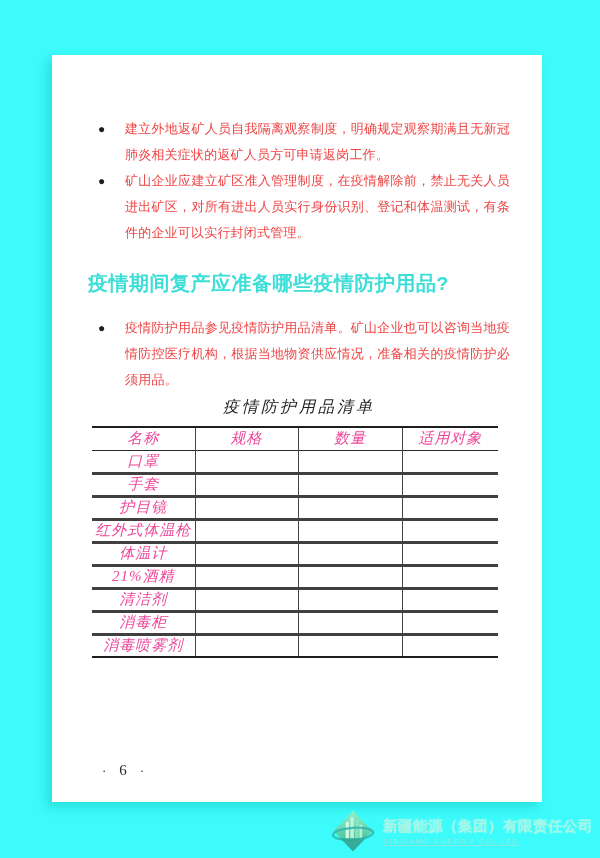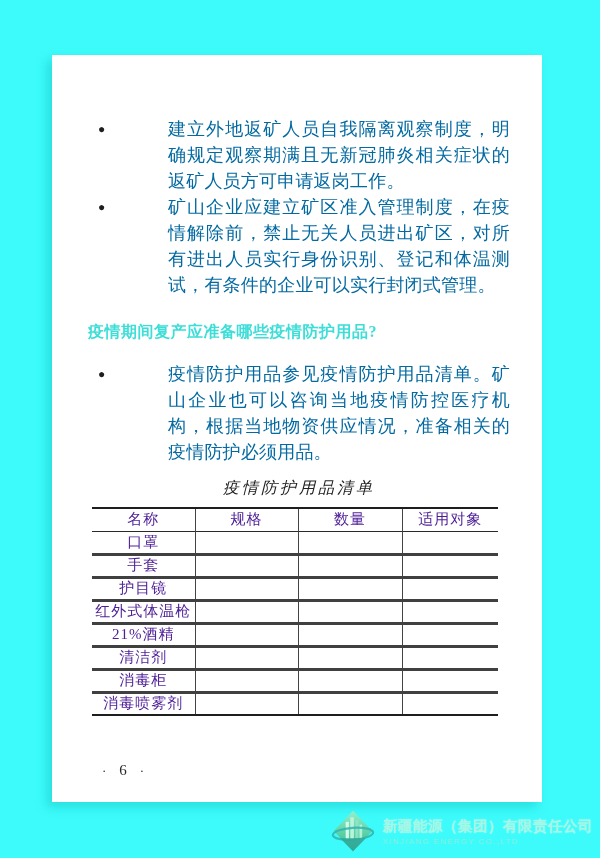--- a/index.html
+++ b/index.html
@@ -27,39 +27,38 @@
   .dot {
     flex: none;
     width: 37px;
     padding-left: 10px;
     font-size: 12px;
     line-height: 26px;
     color: #1e1e1e;
   }
   .btext {
     flex: 1;
-    font-size: 18px;
+    font-size: 13px;
     line-height: 26px;
-    color: #0369a1;
+    color: #ef4444;
     text-align: justify;
     letter-spacing: 0.2px;
-    margin-left: 43px;
   }
 
   .heading {
     margin: 24px 0 18px 0;
-    font-family: Liberation Serif, serif;
+    font-family: Liberation Mono, monospace;
     font-weight: bold;
-    font-size: 16px;
+    font-size: 20px;
     letter-spacing: 0.5px;
     color: #3EDED8;
   }
 
   .table-title {
-    margin-top: 13px;
+    margin-top: 4px;
     text-align: center;
     font-style: italic;
     font-size: 16px;
     letter-spacing: 3px;
     color: #222;
   }
 
   table.ppe {
     margin: 8px 0 0 4px;
     width: 406px;
@@ -67,22 +66,23 @@
     table-layout: fixed;
     border-top: 2px solid #1e1e1e;
     border-bottom: 2px solid #1e1e1e;
   }
   table.ppe th, table.ppe td {
     height: 23px;
     padding: 0;
     font-size: 15px;
     font-weight: normal;
     text-align: center;
-    color: #4c1d95;
+    color: #ec4899;
     letter-spacing: 1px;
+    font-style: italic;
   }
   table.ppe th:not(:last-child), table.ppe td:not(:last-child) {
     border-right: 1px solid #444;
   }
   table.ppe thead tr { border-bottom: 1.5px solid #2a2a2a; }
   table.ppe tbody tr:not(:last-child) { border-bottom: 3px solid #404040; }
   table.ppe col.c1 { width: 103px; }
   table.ppe col.c2 { width: 103px; }
   table.ppe col.c3 { width: 104px; }
   table.ppe col.c4 { width: 96px; }
@@ -108,20 +108,21 @@
     font-size: 14.5px;
     letter-spacing: 0.5px;
     color: #A9F6E4;
     text-shadow: 0 0 2px rgba(255,255,255,0.35);
   }
   .brand-en {
     font-family: "Liberation Sans", sans-serif;
     font-size: 7.5px;
     letter-spacing: 1.6px;
     color: #8BEDDD;
+    text-decoration: underline;
   }
 </style>
 </head>
 <body>
 
 <div class="canvas">
 
   <div class="card">
     <div class="content">
 
@@ -176,20 +177,26 @@
             <td></td>
           </tr>
           <tr>
             <td>护目镜</td>
             <td></td>
             <td></td>
             <td></td>
           </tr>
           <tr>
             <td>红外式体温枪</td>
+            <td></td>
+            <td></td>
+            <td></td>
+          </tr>
+          <tr>
+            <td>体温计</td>
             <td></td>
             <td></td>
             <td></td>
           </tr>
           <tr>
             <td>21%酒精</td>
             <td></td>
             <td></td>
             <td></td>
           </tr>

